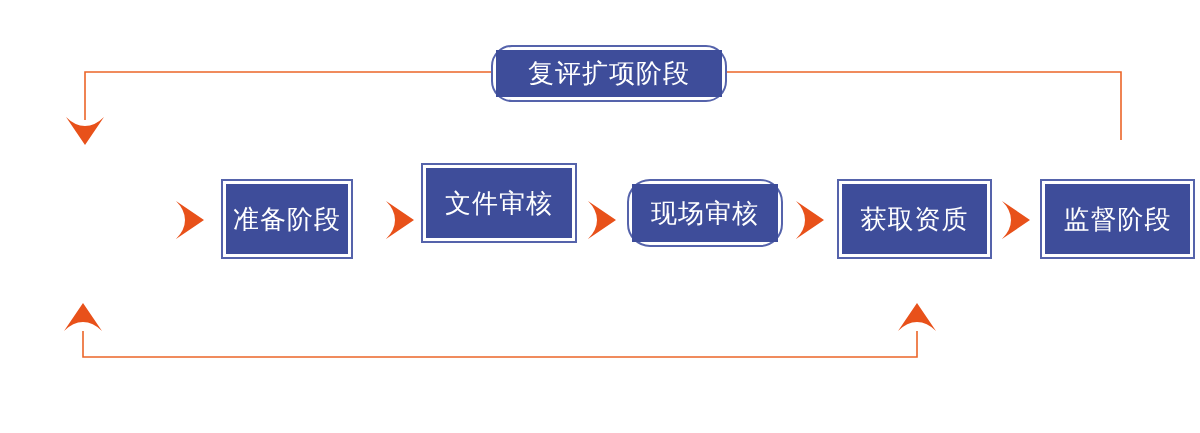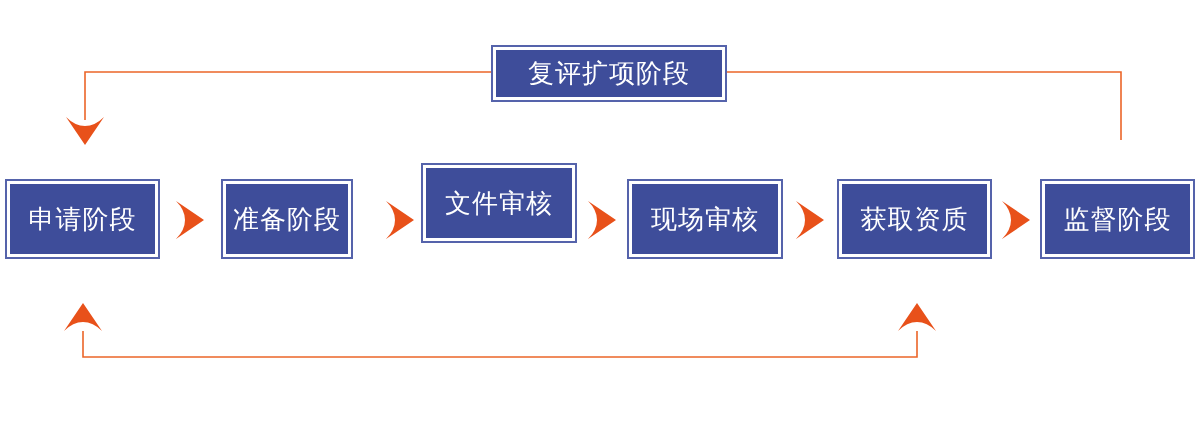--- a/index.html
+++ b/index.html
@@ -73,42 +73,39 @@
     <use href="#chev" class="arrow-head" transform="translate(83,317) rotate(-90)"></use>
     <use href="#chev" class="arrow-head" transform="translate(917,317) rotate(-90)"></use>
 
     <use href="#chev" class="arrow-head" transform="translate(190,220)"></use>
     <use href="#chev" class="arrow-head" transform="translate(400,220)"></use>
     <use href="#chev" class="arrow-head" transform="translate(602,220)"></use>
     <use href="#chev" class="arrow-head" transform="translate(810,220)"></use>
     <use href="#chev" class="arrow-head" transform="translate(1016,220)"></use>
   </svg>
 
-  <div class="node" style="left:5px; top:179px; width:155px; height:80px;">
-    <div class="node-inner">申请阶段</div>
-  </div>
 
   <div class="node" style="left:221px; top:179px; width:132px; height:80px;">
     <div class="node-inner">准备阶段</div>
   </div>
 
   <div class="node" style="left:421px; top:163px; width:156px; height:80px;">
     <div class="node-inner">文件审核</div>
   </div>
 
-  <div class="node" style="left:627px; top:179px; width:156px; height:80px;">
+  <div class="node" style="left:627px; top:179px; width:156px; height:68px;border-radius:23px;">
     <div class="node-inner">现场审核</div>
   </div>
 
   <div class="node" style="left:837px; top:179px; width:155px; height:80px;">
     <div class="node-inner">获取资质</div>
   </div>
 
   <div class="node" style="left:1040px; top:179px; width:155px; height:80px;text-align:right;">
     <div class="node-inner">监督阶段</div>
   </div>
 
-  <div class="node" style="left:491px; top:45px; width:236px; height:57px;">
+  <div class="node" style="left:491px; top:45px; width:236px; height:57px;border-radius:21px;">
     <div class="node-inner">复评扩项阶段</div>
   </div>
 
 
 </div>
 
 </body></html>

